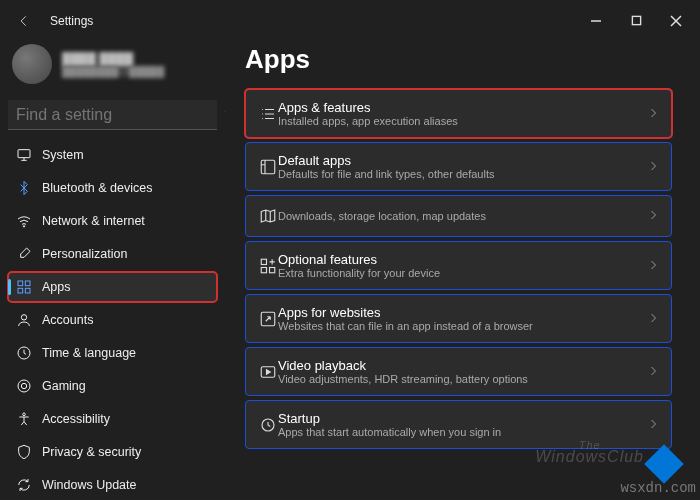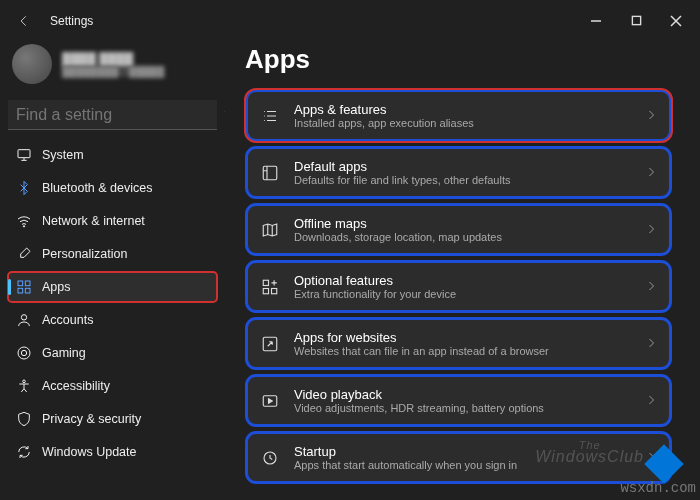--- a/index.html
+++ b/index.html
@@ -20,21 +20,21 @@
   .search input { flex:1; background:transparent; border:none; outline:none; color:#ffffff; font-size:16px; }
   .nav { display:flex; flex-direction:column; gap:3px; }
   .nav-item { display:flex; align-items:center; gap:10px; height:30px; padding:0 8px; font-size:12.5px; color:#eee; border-radius:4px; position:relative; }
   .nav-item.active { background:#2e2e2e; }
   .nav-item.active::before { content:""; position:absolute; left:0; top:7px; bottom:7px; width:3px; background:#4cc2ff; border-radius:2px; }
   .nav-item.highlighted { outline:2px solid #d03030; outline-offset:-1px; }
   .nav-icon { width:16px; height:16px; display:flex; align-items:center; justify-content:center; }
   .main { flex:1; padding:10px 28px 0 20px; overflow:auto; }
   .main h1 { font-size:26px; font-weight:600; margin-bottom:14px; }
   .cards { display:flex; flex-direction:column; gap:4px; }
-  .card { display:flex; align-items:center; gap:14px; background:#2c2c2c; border:3px solid #1d4ed8; border-radius:11px; padding:10px 12px; }
+  .card { display:flex; align-items:center; background:#2c2c2c; border:1px solid #1d4ed8; border-radius:4px; padding:10px 12px; }
   .card.highlighted { outline:2px solid #d03030; outline-offset:-1px; }
   .card-icon { width:20px; height:20px; display:flex; align-items:center; justify-content:center; color:#ddd; flex-shrink:0; }
   .card-text { display:flex; flex-direction:column; }
   .card-title { font-size:13px; color:#fff; }
   .card-sub { font-size:11px; color:#aaa; }
   .chev { margin-left:auto; color:#bbb; }
   .watermark { position:absolute; right:56px; bottom:34px; font-size:16px; color:rgba(200,200,200,0.25); font-style:italic; letter-spacing:1px; pointer-events:none; }
   .watermark .the { font-size:11px; display:block; margin-bottom:-3px;text-align:center; }
   .corner-accent { position:absolute; right:22px; bottom:22px; width:28px; height:28px; background:#0275d8; transform:rotate(-45deg); }
   .attrib { position:absolute; right:4px; bottom:4px; font-size:14px; color:#777;font-family:Liberation Mono, monospace; }
@@ -137,20 +137,29 @@
               <circle cx="12" cy="8" r="4"></circle>
               <path d="M4 21c0-4 4-6 8-6s8 2 8 6"></path>
             </svg>
           </span>
         <span>Accounts</span>
       </div>
       <div class="nav-item">
         <span class="nav-icon">
             <svg width="16" height="16" viewBox="0 0 24 24">
               <circle cx="12" cy="12" r="9"></circle>
+              <path d="M12 7v5l3 2"></path>
+            </svg>
+          </span>
+        <span>Time &amp; language</span>
+      </div>
+      <div class="nav-item">
+        <span class="nav-icon">
+            <svg width="16" height="16" viewBox="0 0 24 24">
+              <circle cx="12" cy="12" r="9"></circle>
               <circle cx="12" cy="12" r="4"></circle>
             </svg>
           </span>
         <span>Gaming</span>
       </div>
       <div class="nav-item">
         <span class="nav-icon">
             <svg width="16" height="16" viewBox="0 0 24 24">
               <circle cx="12" cy="5" r="2"></circle>
               <path d="M5 9h14M12 9v7m-4 5 4-5 4 5"></path>
@@ -209,21 +218,20 @@
               <path d="M9 4l8 8-8 8"></path>
             </svg></span>
       </div>
       <div class="card">
         <span class="card-icon">
             <svg width="18" height="18" viewBox="0 0 24 24">
               <path d="M3 6l6-2 6 2 6-2v14l-6 2-6-2-6 2zM9 4v14M15 6v14"></path>
             </svg>
           </span>
         <div class="card-text">
-            <span class="card-title">Offline maps</span>
             <span class="card-sub">Downloads, storage location, map updates</span>
           </div>
         <span class="chev"><svg width="12" height="12" viewBox="0 0 24 24">
               <path d="M9 4l8 8-8 8"></path>
             </svg></span>
       </div>
       <div class="card">
         <span class="card-icon">
             <svg width="18" height="18" viewBox="0 0 24 24">
               <rect x="3" y="3" width="7" height="7"></rect>

